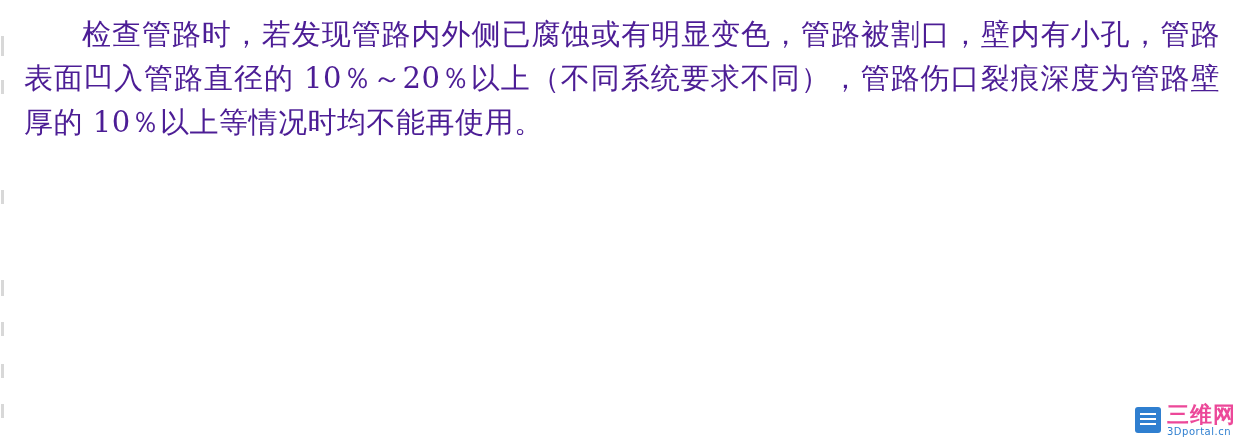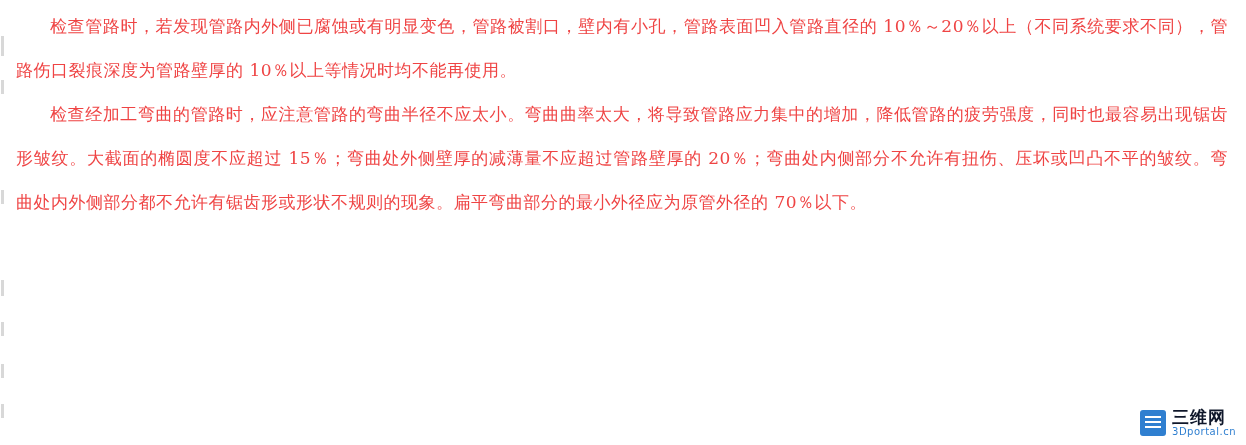--- a/index.html
+++ b/index.html
@@ -17,27 +17,27 @@
 
   .page {
     position: relative;
     width: 1246px;
     height: 445px;
     box-sizing: border-box;
     padding: 4px 18px 0 16px;
   }
 
   .para {
-    font-size: 17px;
+    font-size: 29px;
     line-height: 44px;
-    color: #ef4444;
+    color: #4c1d95;
     text-align: justify;
     text-justify: inter-ideograph;
     letter-spacing: 0.5px;
-    margin: 0;
+    margin: 8px;
     white-space: pre-wrap;
     text-indent: 2em;
   }
 
   .para + .para {
     margin-top: 0;
   }
 
   
   .edge-marks {
@@ -91,22 +91,22 @@
     background: #ffffff;
     box-shadow: 0 5px 0 0 #ffffff, 0 10px 0 0 #ffffff;
   }
   .wm-text {
     display: flex;
     flex-direction: column;
     line-height: 1.05;
   }
   .wm-main {
     font-family: "DejaVu Sans", "Liberation Sans", sans-serif;
-    font-size: 17px;
-    color: #0f172a;
+    font-size: 22px;
+    color: #ec4899;
     font-weight: bold;
     letter-spacing: 1px;
   }
   .wm-sub {
     font-family: "DejaVu Sans", "Liberation Sans", sans-serif;
     font-size: 10px;
     color: #2f7fd0;
     letter-spacing: 0.5px;
   }
 </style>
@@ -119,21 +119,20 @@
     <i></i>
       <i></i>
       <i></i>
       <i></i>
       <i></i>
       <i></i>
       <i></i>
   </div>
 
   <p class="para">检查管路时，若发现管路内外侧已腐蚀或有明显变色，管路被割口，壁内有小孔，管路表面凹入管路直径的 10％～20％以上（不同系统要求不同），管路伤口裂痕深度为管路壁厚的 10％以上等情况时均不能再使用。</p>
-  <p class="para">检查经加工弯曲的管路时，应注意管路的弯曲半径不应太小。弯曲曲率太大，将导致管路应力集中的增加，降低管路的疲劳强度，同时也最容易出现锯齿形皱纹。大截面的椭圆度不应超过 15％；弯曲处外侧壁厚的减薄量不应超过管路壁厚的 20％；弯曲处内侧部分不允许有扭伤、压坏或凹凸不平的皱纹。弯曲处内外侧部分都不允许有锯齿形或形状不规则的现象。扁平弯曲部分的最小外径应为原管外径的 70％以下。</p>
 
   <div class="watermark">
     <span class="wm-badge"></span>
     <span class="wm-text">
       <span class="wm-main">三维网</span>
       <span class="wm-sub">3Dportal.cn</span>
     </span>
   </div>
 
 </div>

